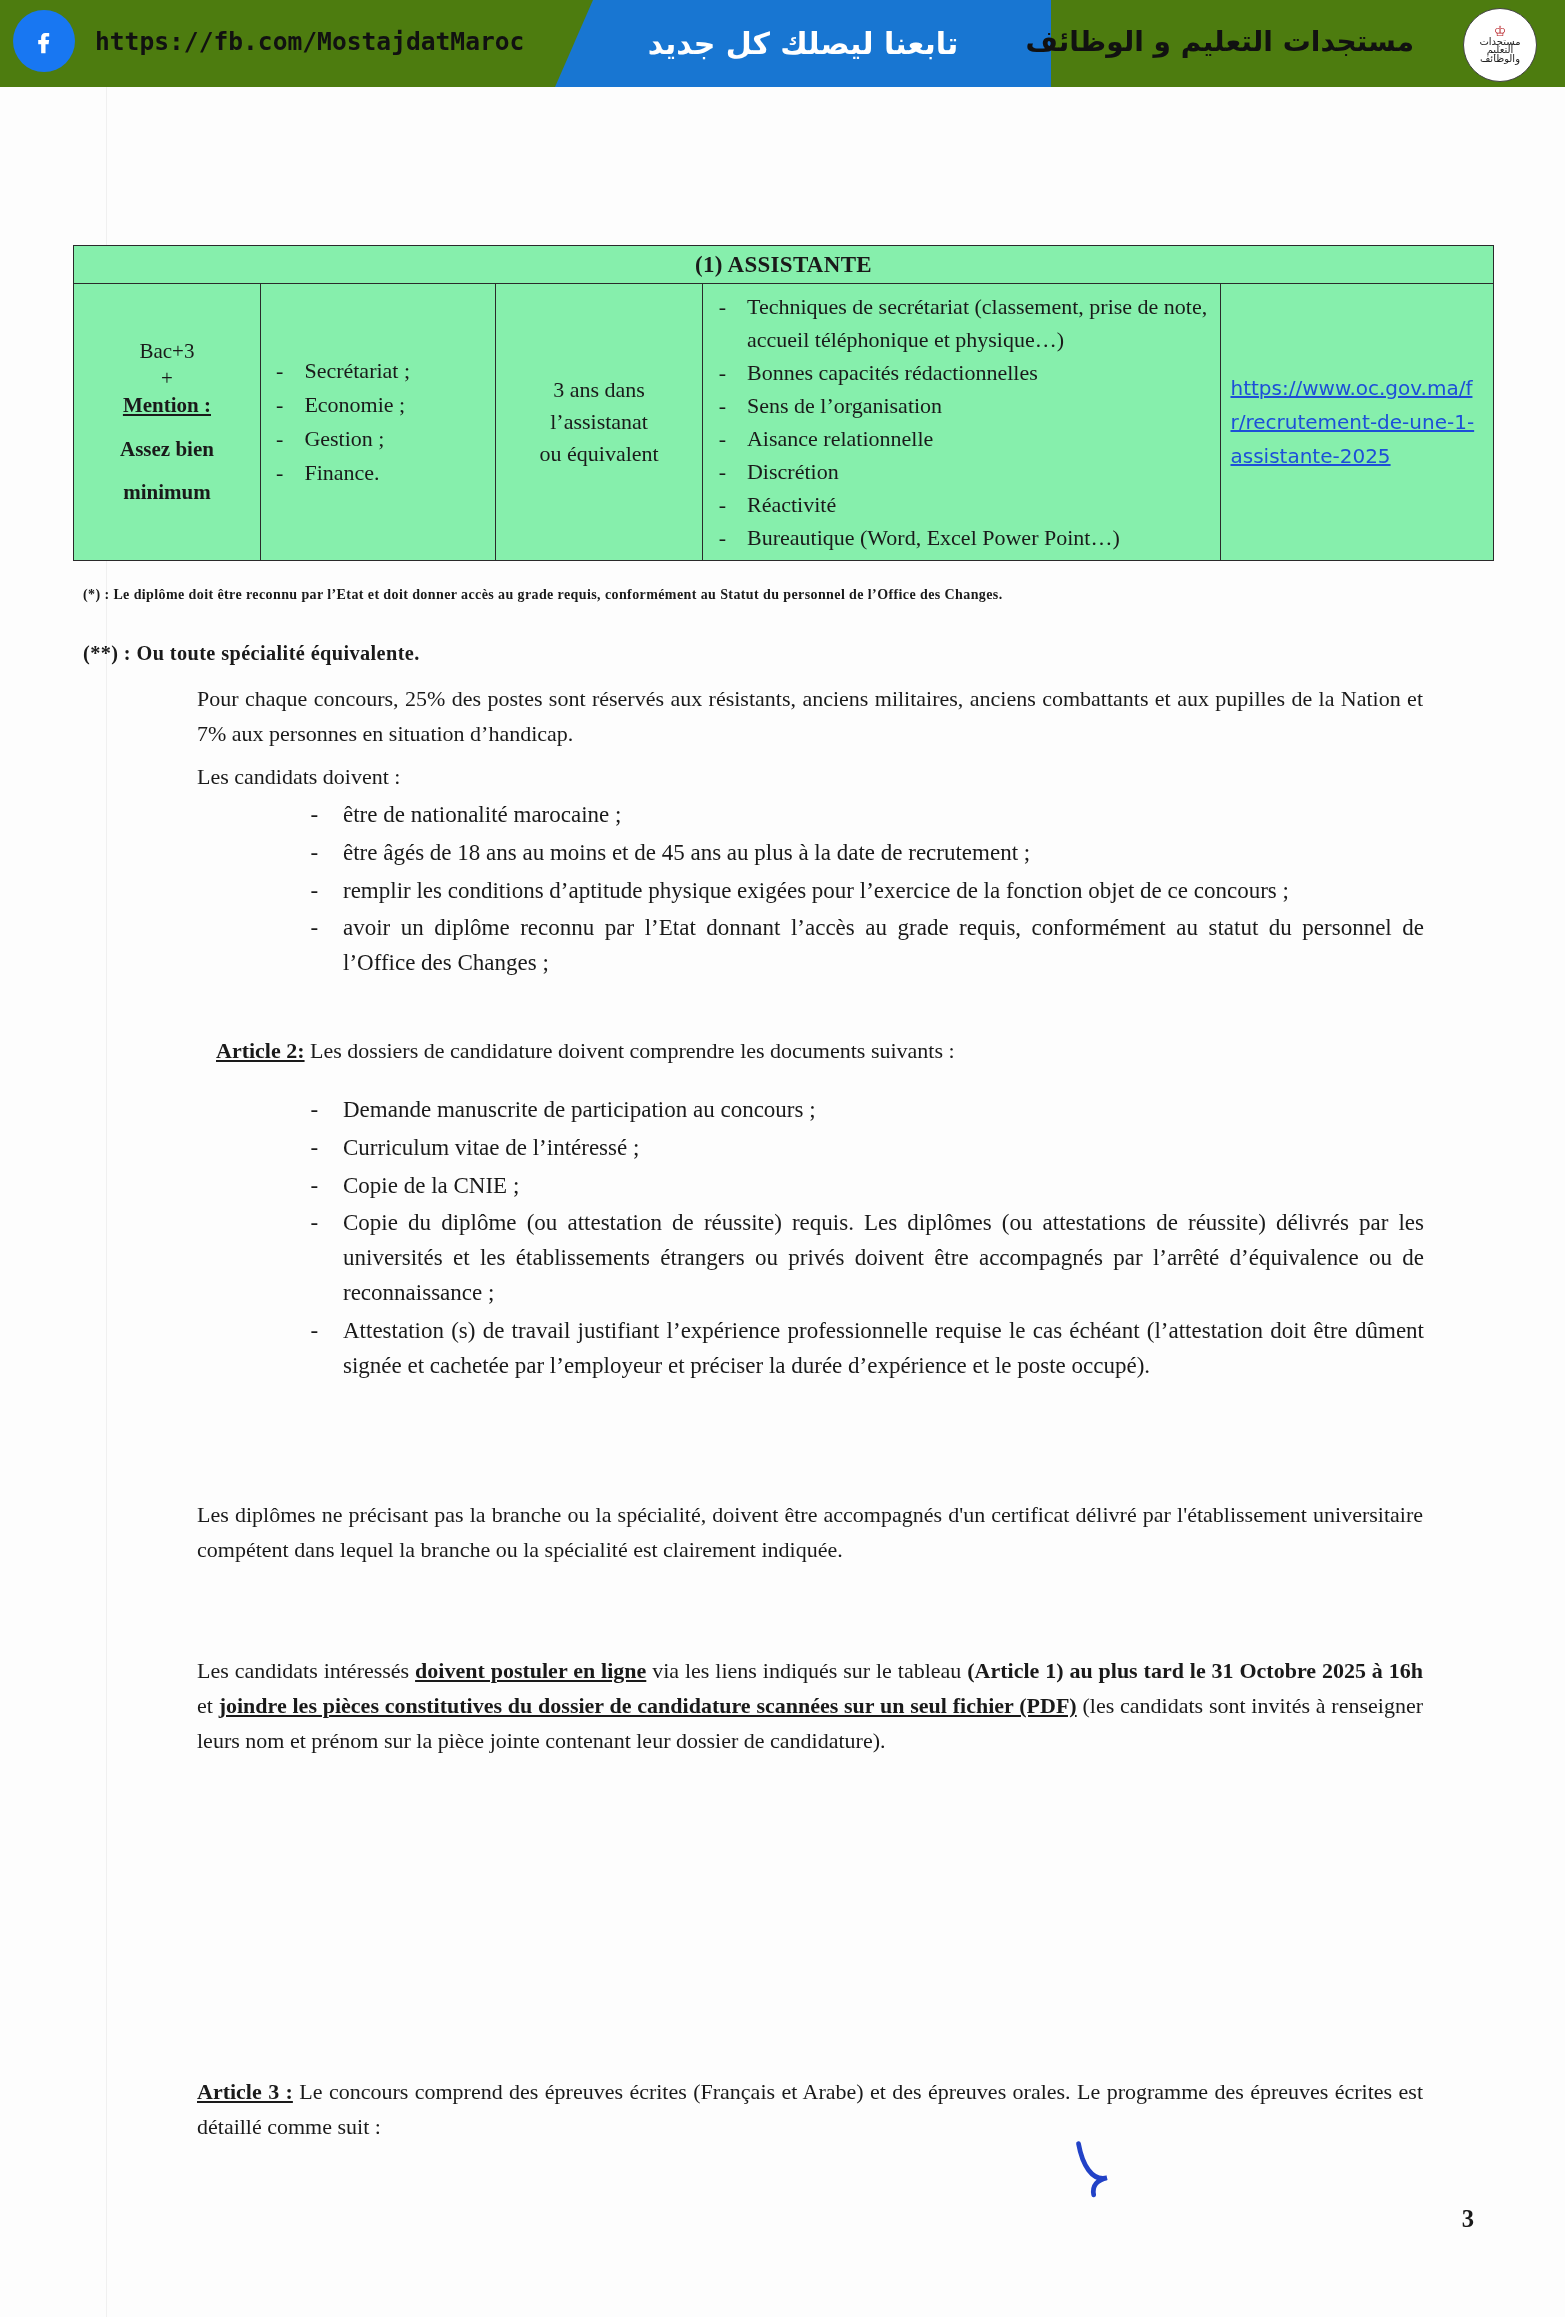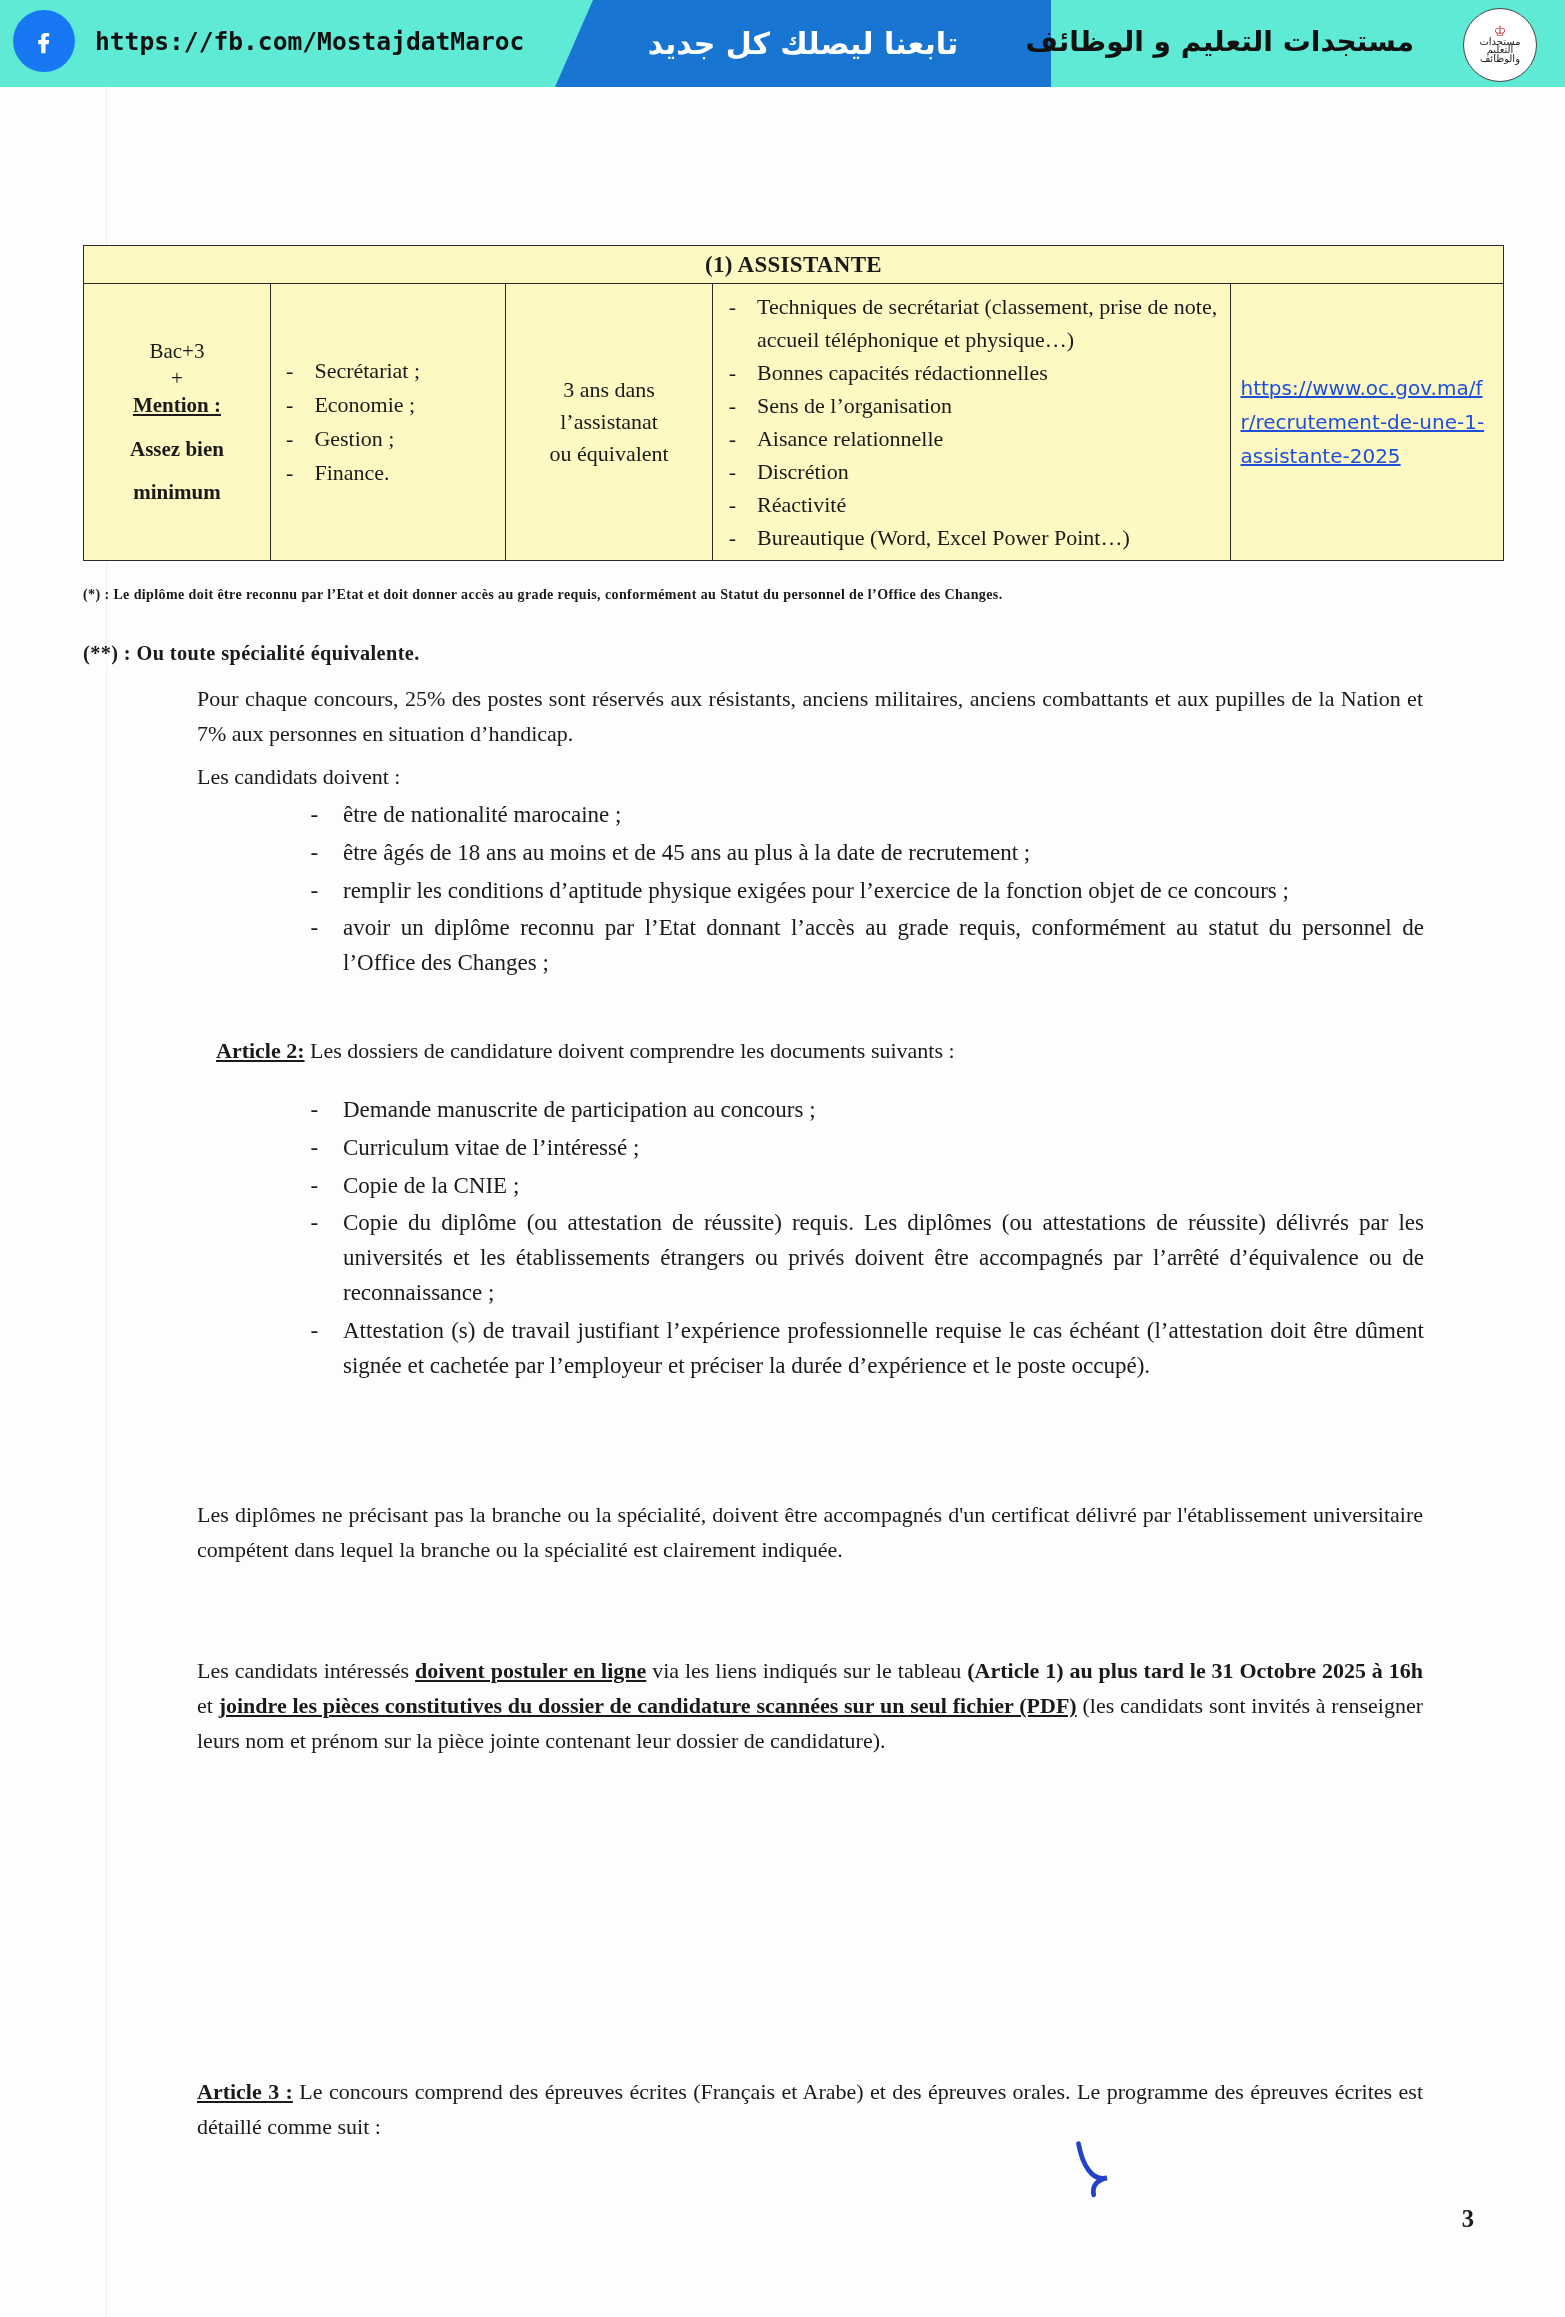--- a/index.html
+++ b/index.html
@@ -15,21 +15,21 @@
     color: #1a1a1a;
     overflow: hidden;
   }
 
   
   .banner {
     position: absolute;
     left: 0; top: 0;
     width: 1565px;
     height: 87px;
-    background: #5eead4;
+    background: #4d7c0f;
     display: flex;
     align-items: center;
     overflow: hidden;
   }
   .fb-logo {
     position: absolute;
     left: 13.2px; top: 10.4px;
     width: 62px; height: 62px;
     border-radius: 50%;
     background: #1877f2;
@@ -105,25 +105,25 @@
   .scan:before {
     content: "";
     position: absolute;
     left: 106px; top: 0; width: 0.9px; height: 2231px;
     background: rgba(0,0,0,0.05);
   }
 
   
   .tbl {
     position: absolute;
-    left: 83px; top: 158px;
+    left: 73px; top: 158px;
     width: 1421px;
     border: 1.4px solid #2a2a2a;
     border-collapse: collapse;
-    background: #fef9c3;
+    background: #86efac;
   }
   .tbl td, .tbl th {
     border: 1.4px solid #2a2a2a;
     vertical-align: middle;
     padding: 5.7px 9.5px;
   }
   .tbl-title {
     text-align: center;
     font-weight: bold;
     font-size: 23px;

